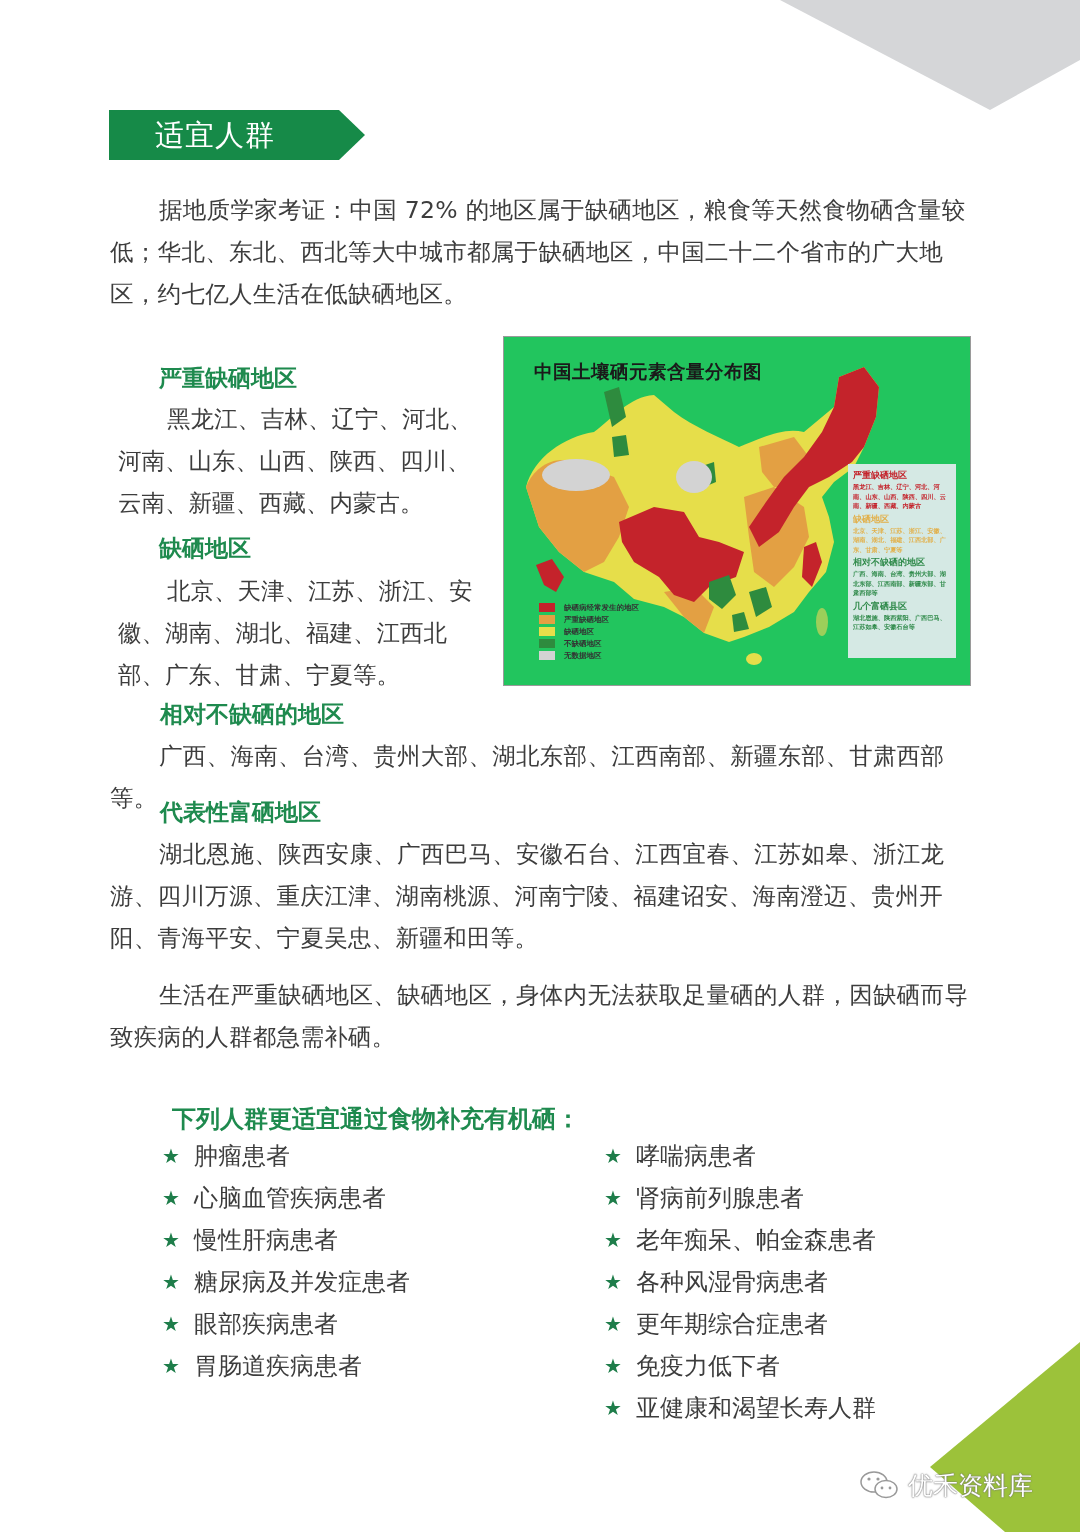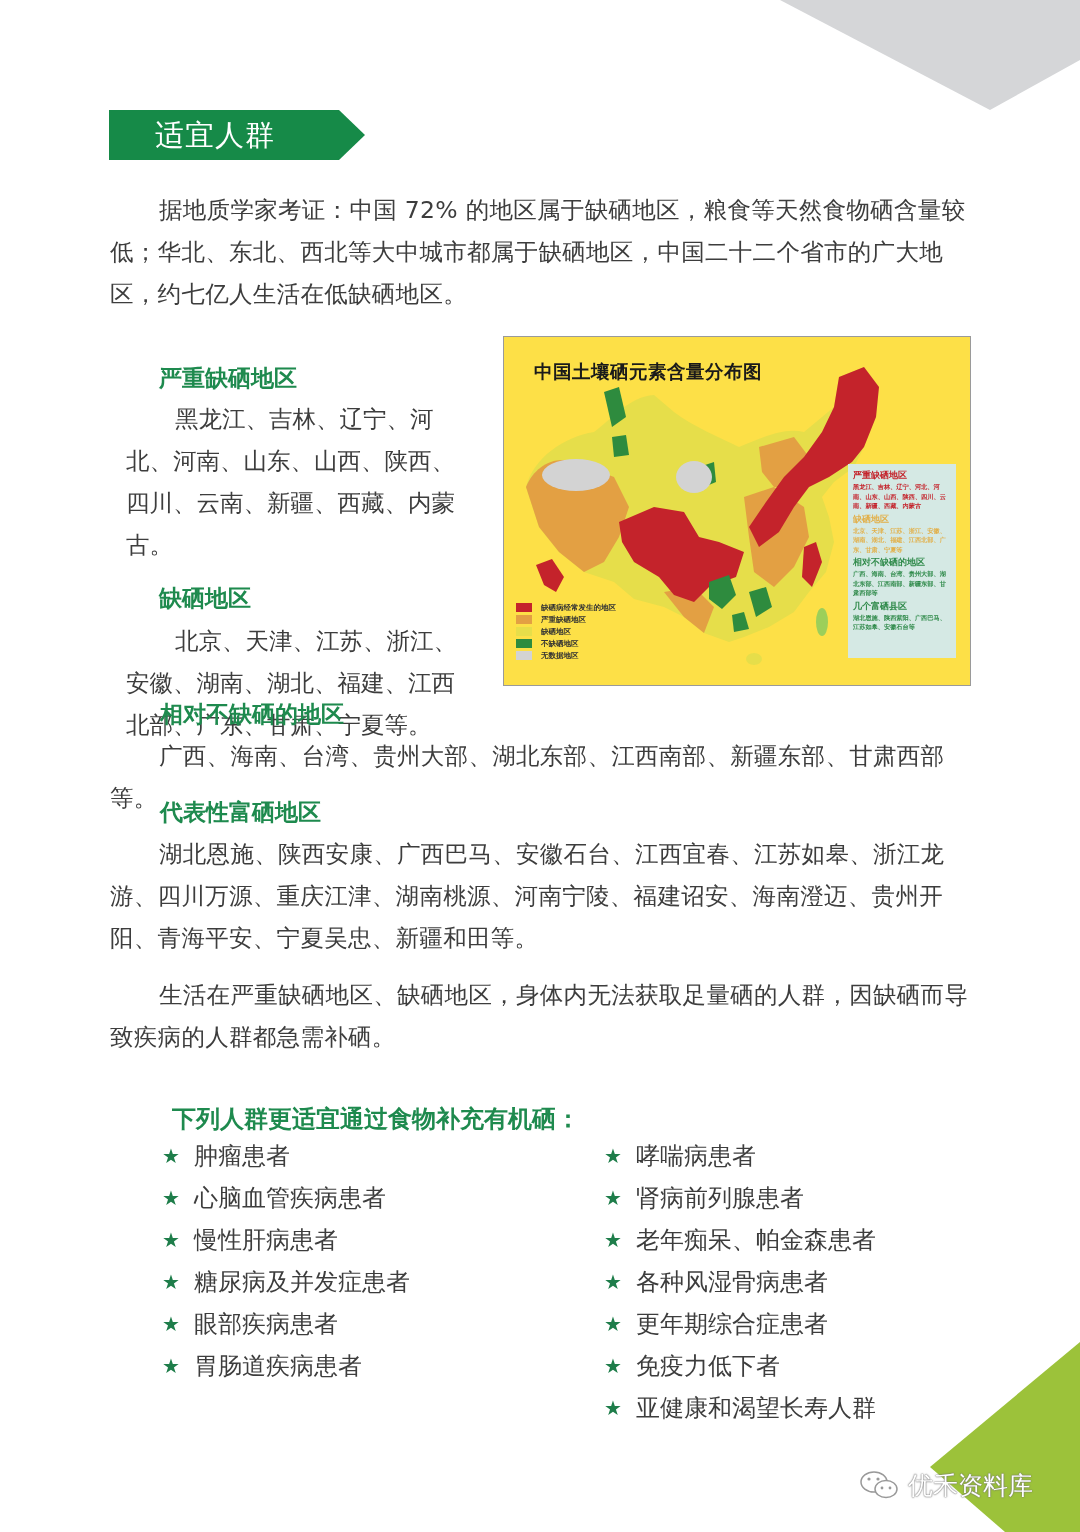--- a/index.html
+++ b/index.html
@@ -25,33 +25,33 @@
     position: absolute; left: 110px; width: 862px;
     font-size: 23.5px; line-height: 42px; color: #3d3d3d;
     text-indent: 49px; margin: 0; letter-spacing: 0.3px;
   }
   .heading-green {
     position: absolute; left: 160px; font-size: 23px; font-weight: bold;
     color: #1e8a4e; margin: 0; line-height: 32px;
   }
   .col-left { position: absolute; left: 110px; width: 380px; }
   .col-left p {
-    margin: 16px; font-size: 23.5px; line-height: 42px; text-indent: 49px; color: #3d3d3d;
+    margin: 8px; font-size: 23.5px; line-height: 42px; text-indent: 49px; color: #3d3d3d;
   }
 
   .map-frame {
     position: absolute; left: 503px; top: 336px; width: 466px; height: 348px;
-    border: 1.5px solid #9a9a9a; background: #fde047; overflow: hidden;
+    border: 1.5px solid #9a9a9a; background: #22c55e; overflow: hidden;
   }
   .map-title {
     position: absolute; left: 30px; top: 22px; font-size: 18.5px; font-weight: bold;
     color: #1a1a1a; letter-spacing: 0.5px;
   }
   .map-svg { position: absolute; left: 0; top: 0; }
-  .legend { position: absolute; left: 12px; top: 265px; font-family: Liberation Serif, serif; }
+  .legend { position: absolute; left: 35px; top: 265px; font-family: Liberation Serif, serif; }
   .legend-row { display: flex; align-items: center; height: 11.5px; margin-bottom: 0.5px; }
   .legend-swatch { width: 16px; height: 9px; margin-right: 9px; }
   .legend-label { font-size: 7.5px; font-weight: bold; color: #333; white-space: nowrap; }
 
   .info-box {
     position: absolute; left: 344px; top: 127px; width: 108px; height: 194px;
     background: #d5e9e4; padding: 4px 5px; box-sizing: border-box;
   }
   .info-h { font-size: 9px; font-weight: bold; line-height: 12px; margin: 1px 0 1px 0; }
   .info-t { font-size: 6.2px; line-height: 9.5px; font-weight: bold; margin: 0 0 2px 0; }

